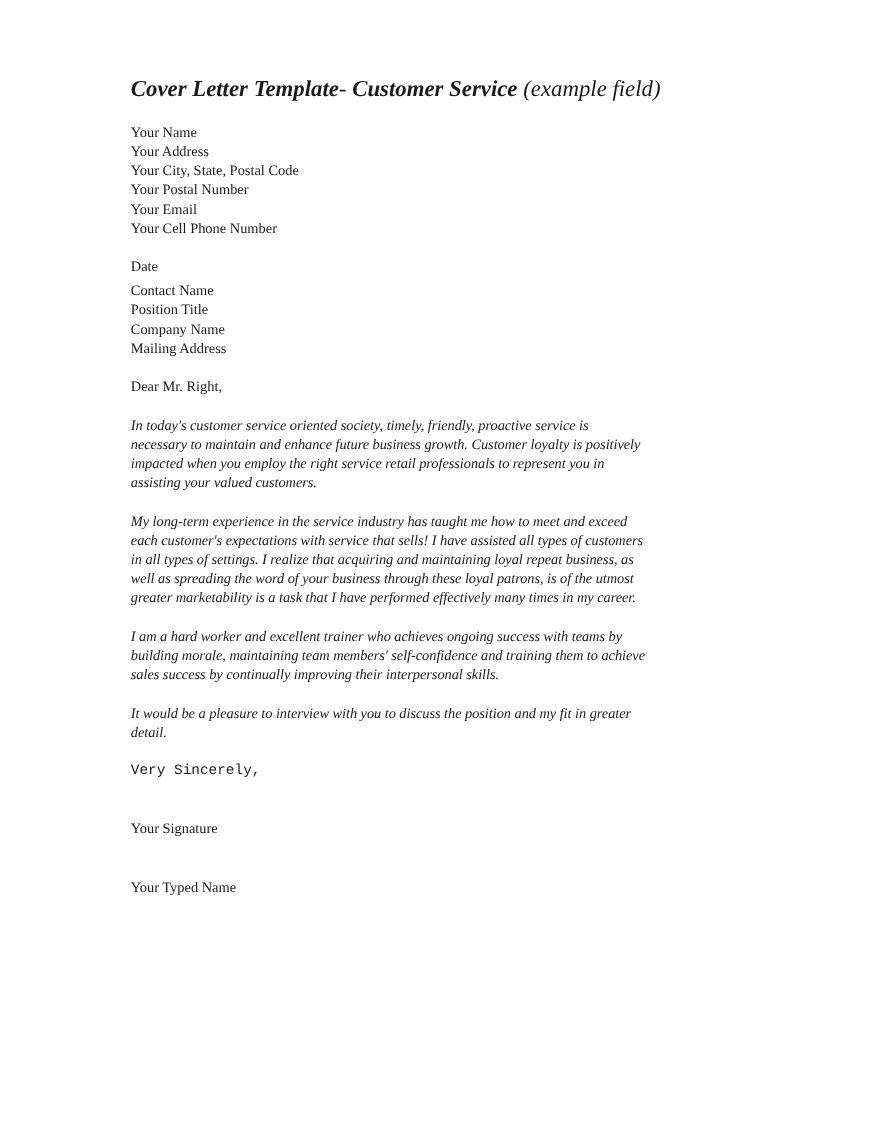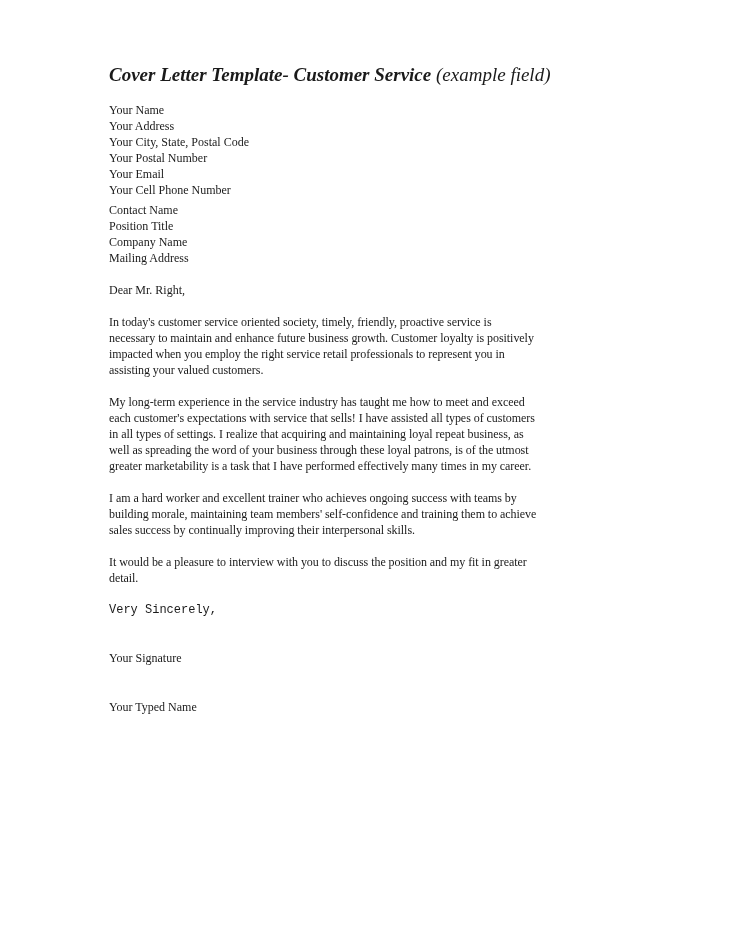--- a/index.html
+++ b/index.html
@@ -45,38 +45,40 @@
   .sender { margin-top: 16px; }
   .date { margin-top: 16px; }
   .recipient { margin-top: 4px; }
   .salutation { margin-top: 16px; }
   .para { margin-top: 16px; }
   .closing { margin-top: 16px; font-family: Liberation Mono, monospace; }
   .signature { margin-top: 32px; }
   .typed-name { margin-top: 33px; }
   .para .line {
     letter-spacing: -0.05px;
+    font-style: italic;
   }
 </style>
 </head>
 <body>
 
 <div class="page">
 
   <h1 class="title"><span class="bold">Cover Letter Template- Customer Service</span><span> (example field)</span></h1>
 
   <div class="block sender">
     <div class="line">Your Name</div>
     <div class="line">Your Address</div>
     <div class="line">Your City, State, Postal Code</div>
     <div class="line">Your Postal Number</div>
     <div class="line">Your Email</div>
     <div class="line">Your Cell Phone Number</div>
   </div>
 
+  <div class="line date">Date</div>
 
   <div class="block recipient">
     <div class="line">Contact Name</div>
     <div class="line">Position Title</div>
     <div class="line">Company Name</div>
     <div class="line">Mailing Address</div>
   </div>
 
   <div class="line salutation">Dear Mr. Right,</div>
 

